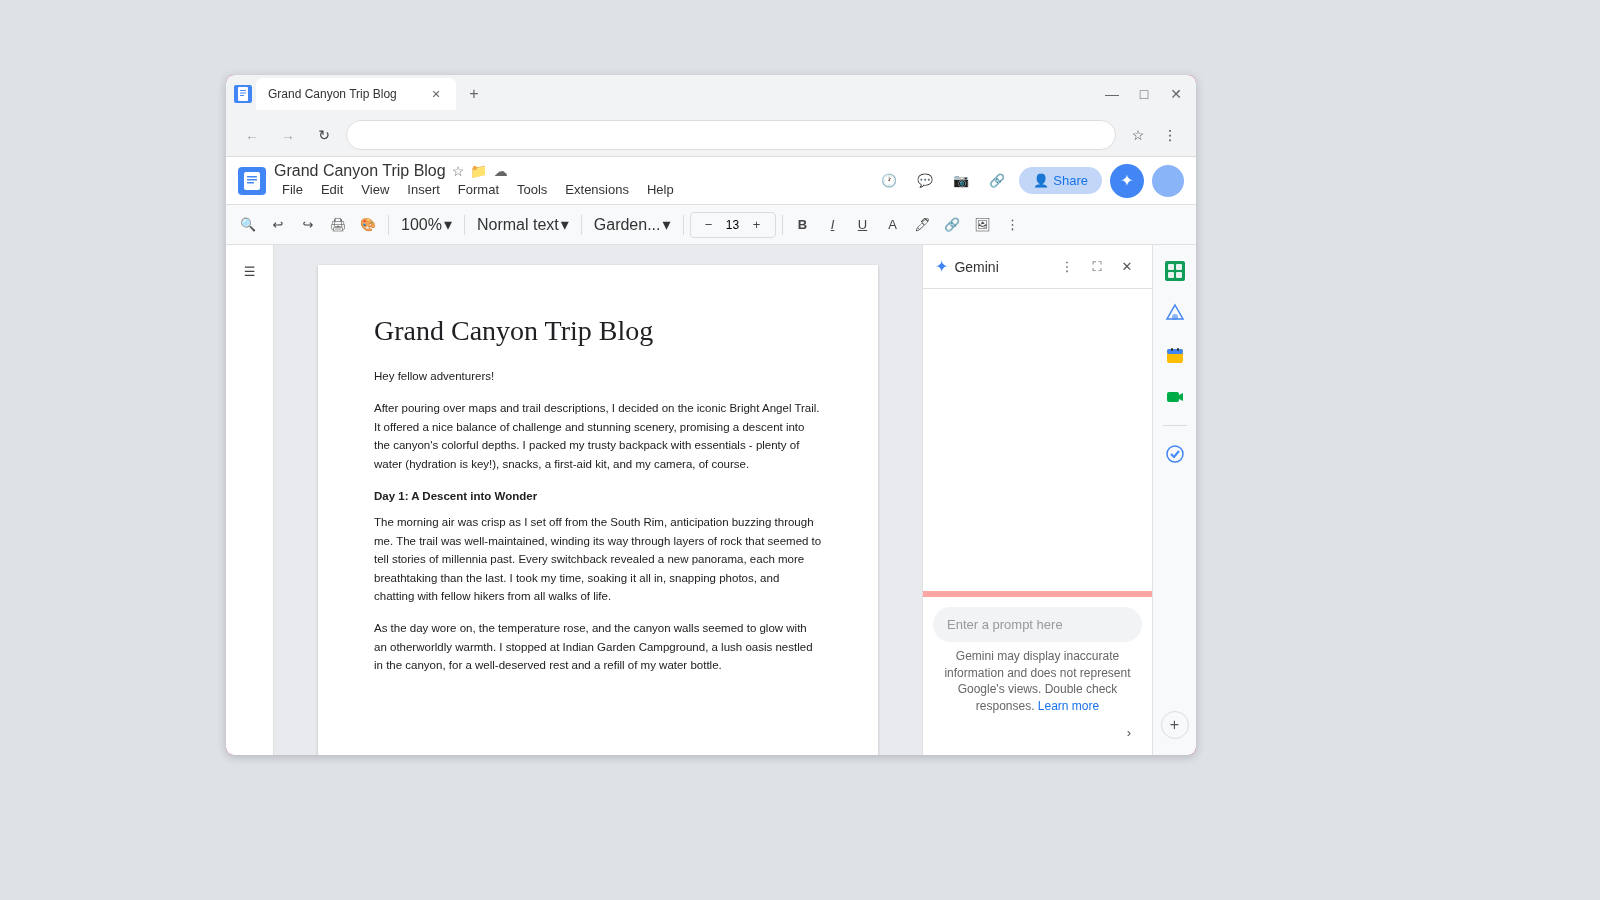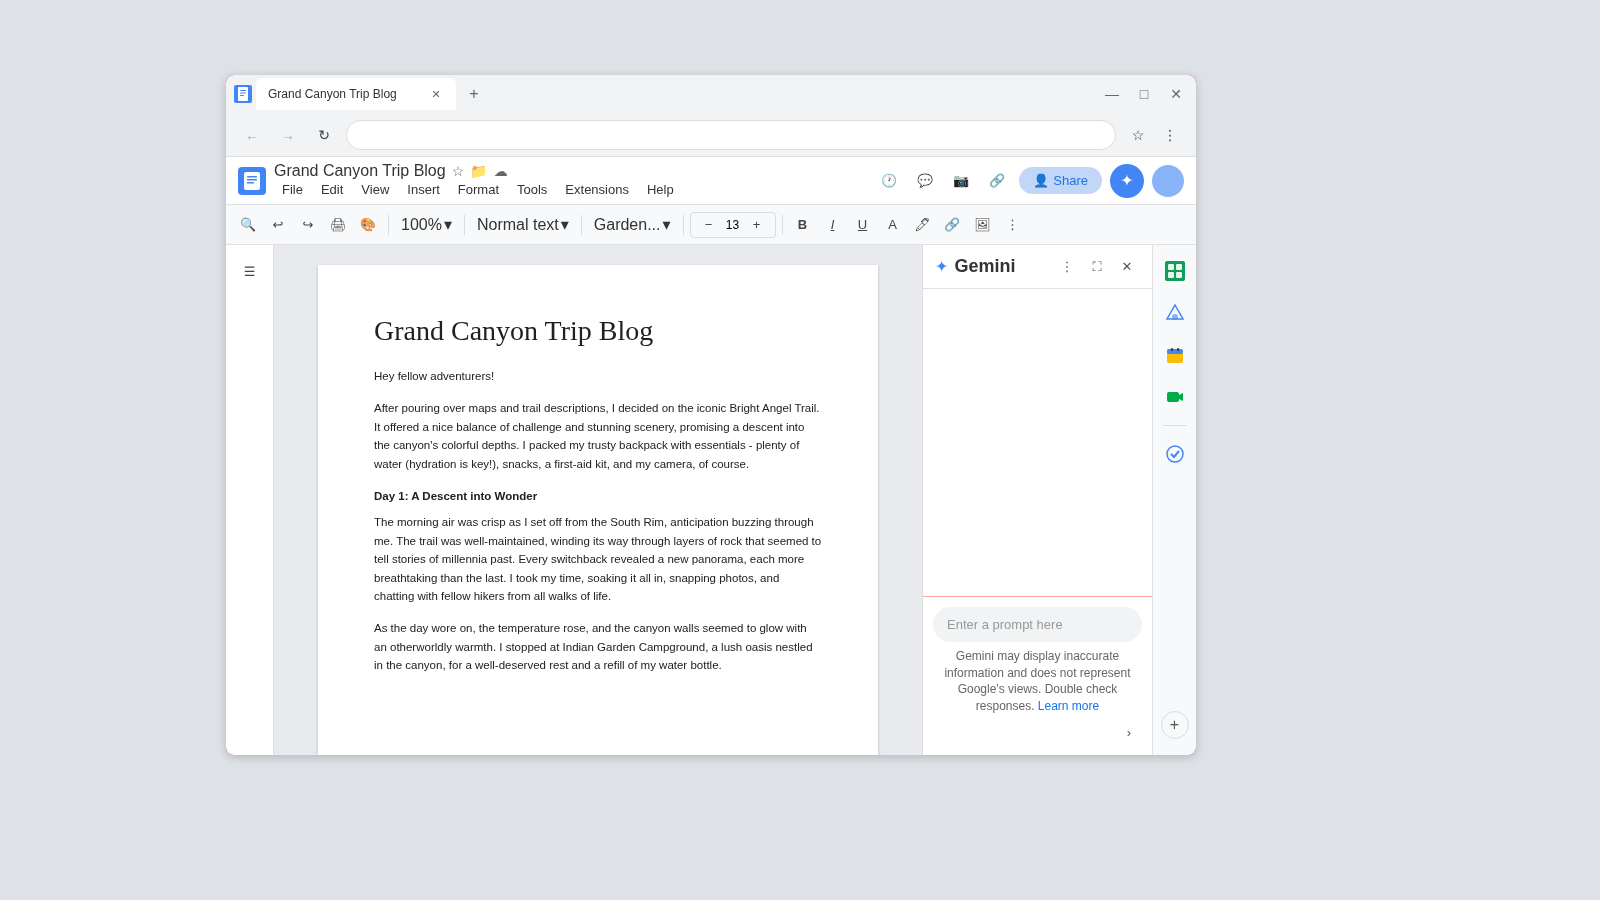--- a/index.html
+++ b/index.html
@@ -361,23 +361,23 @@
     .gemini-header {
       height: 44px;
       display: flex;
       align-items: center;
       padding: 0 12px;
       border-bottom: 1px solid #e0e0e0;
       gap: 6px;
     }
 
     .gemini-title {
-      font-size: 18px;
+      font-size: 14px;
       color: #333;
-      font-weight: 700;
+      font-weight: 400;
       flex: 1;
     }
 
     .gemini-actions {
       display: flex;
       gap: 4px;
     }
 
     .gemini-icon-btn {
       width: 26px;
@@ -391,21 +391,21 @@
       font-size: 13px;
     }
 
     .gemini-body {
       flex: 1;
       overflow-y: auto;
     }
 
     .gemini-footer {
       padding: 10px;
-      border-top: 1px solid #fca5a5;
+      border-top: 6px solid #fca5a5;
     }
 
     .gemini-input-box {
       background: #f1f3f4;
       border-radius: 20px;
       padding: 10px 14px;
       font-size: 13px;
       color: #999;
       margin-bottom: 6px;
     }

